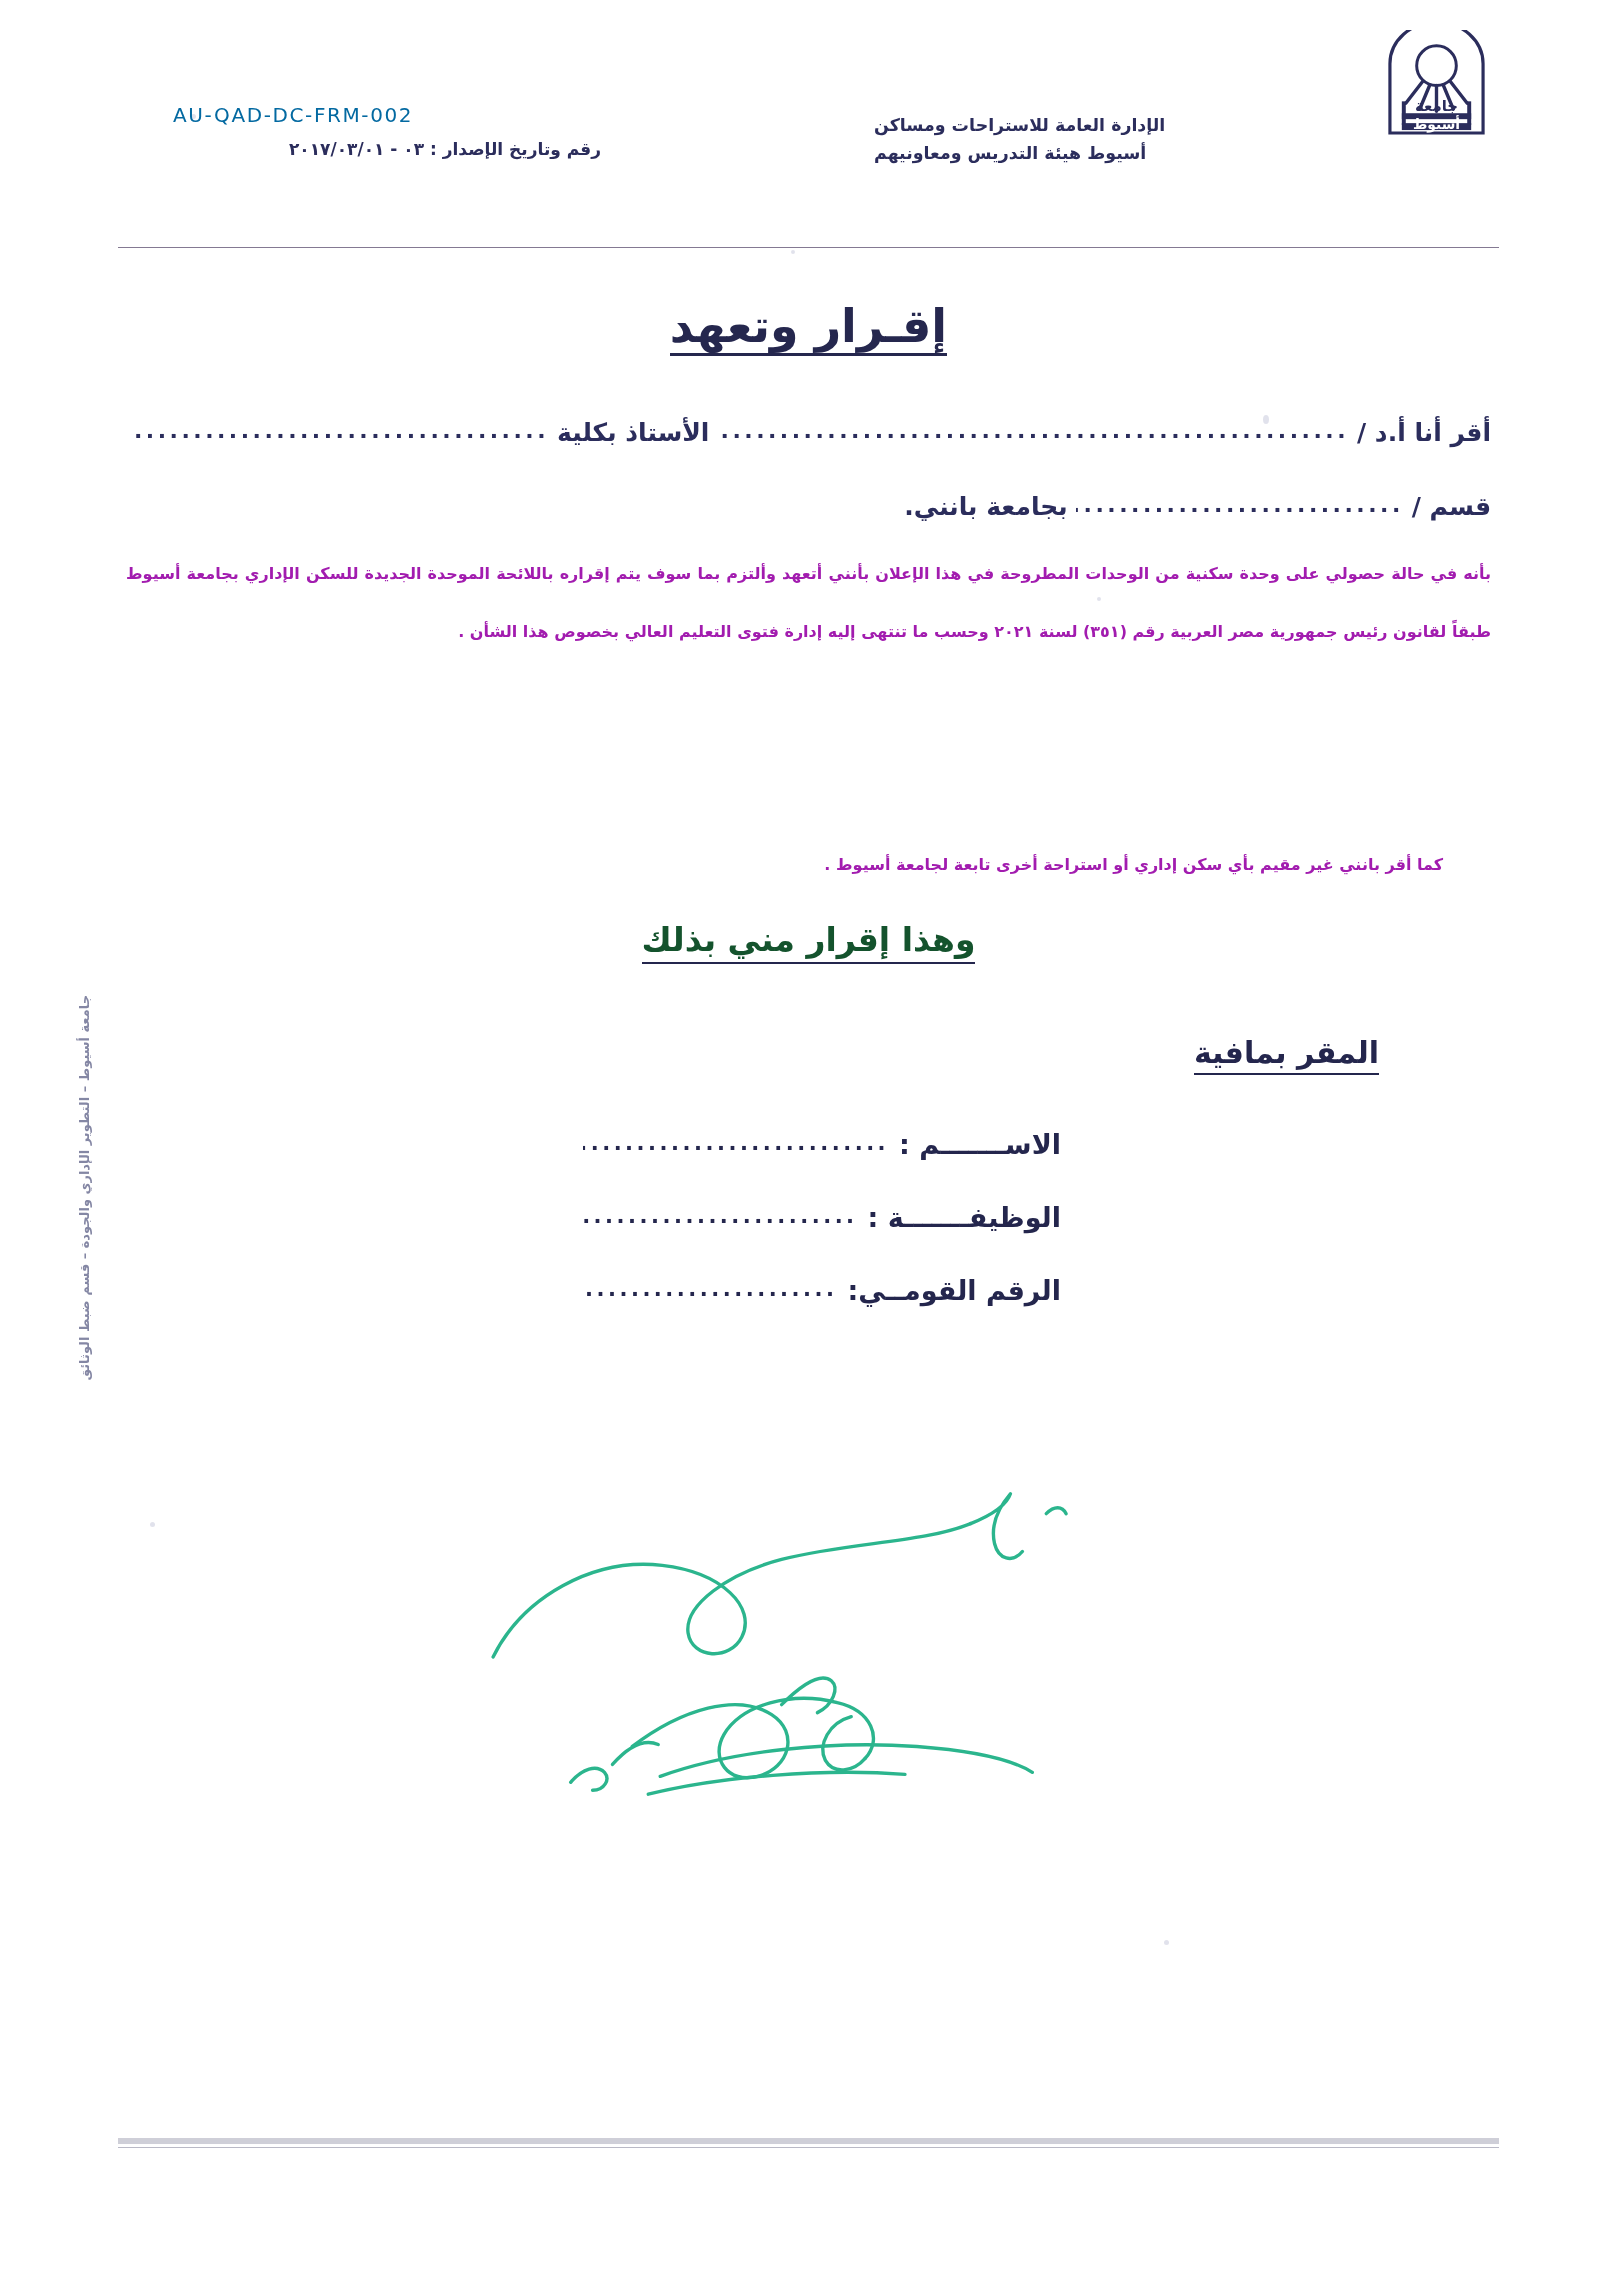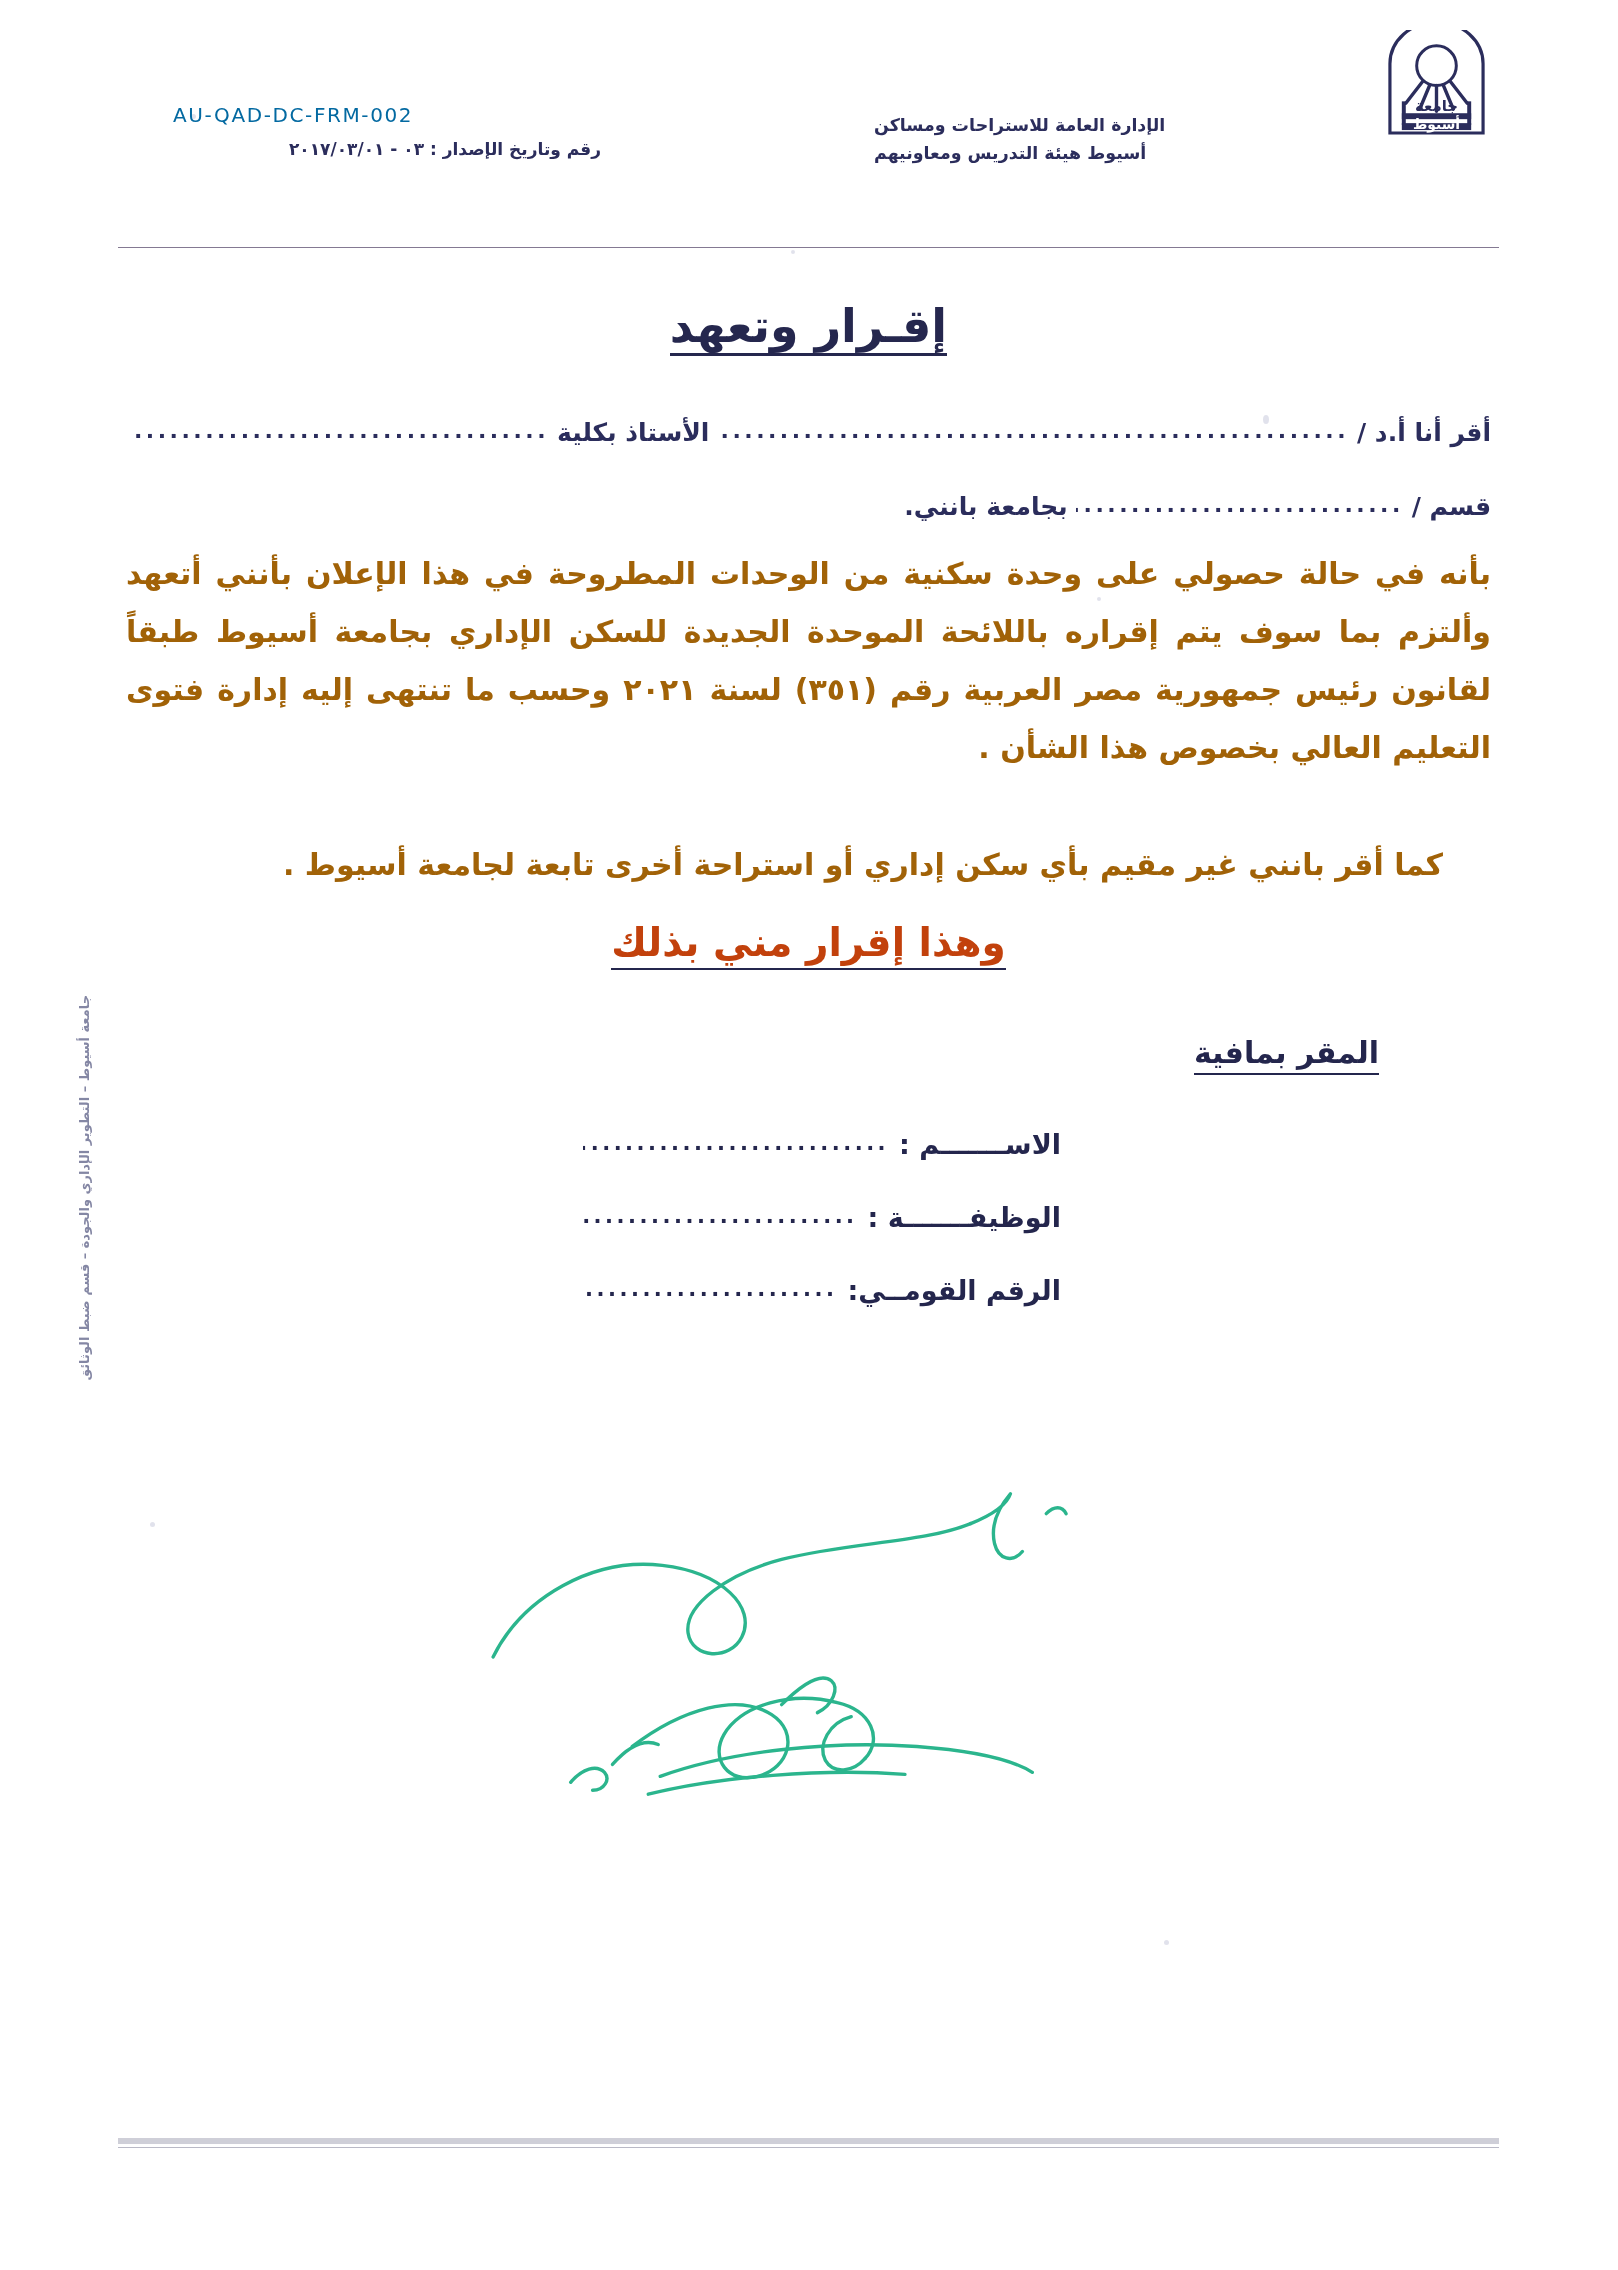--- a/index.html
+++ b/index.html
@@ -141,41 +141,41 @@
   #row-dept  { top: 492px; }
 
   
   .para {
     position: absolute;
     right: 127px;
     left: 127px;
     direction: rtl;
     text-align: justify;
     text-align-last: right;
-    font-size: 30px;
+    font-size: 16px;
     font-weight: bold;
     line-height: 58px;
     letter-spacing: 0.2px;
-    color: #a16207;
+    color: #a21caf;
   }
   #para-main { top: 545px; }
   #para-second {
     top: 836px;
     text-align: right;
     padding-right: 48px;
   }
 
   .center-head {
     position: absolute;
     left: 0;
     right: 0;
     text-align: center;
-    font-size: 39px;
-    font-weight: bold;
-    color: #c2410c;
+    font-size: 33px;
+    font-weight: bold;
+    color: #14532d;
   }
   #head-declaration { top: 920px; }
   .center-head span {
     border-bottom: 2.5px solid #24264d;
     padding-bottom: 3px;
   }
 
   
   .signer-title {
     position: absolute;

